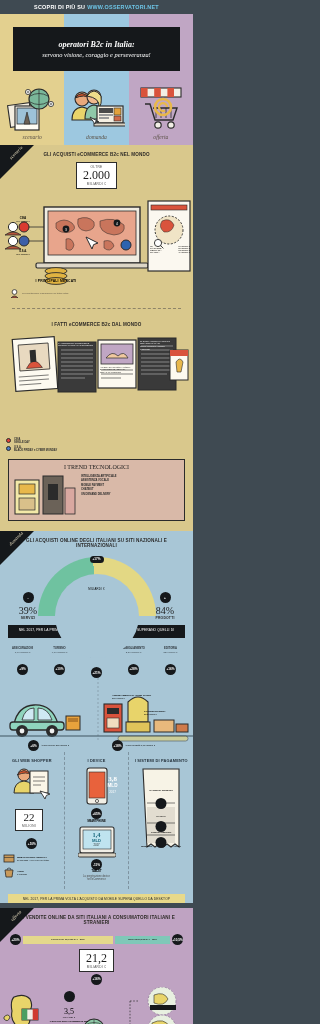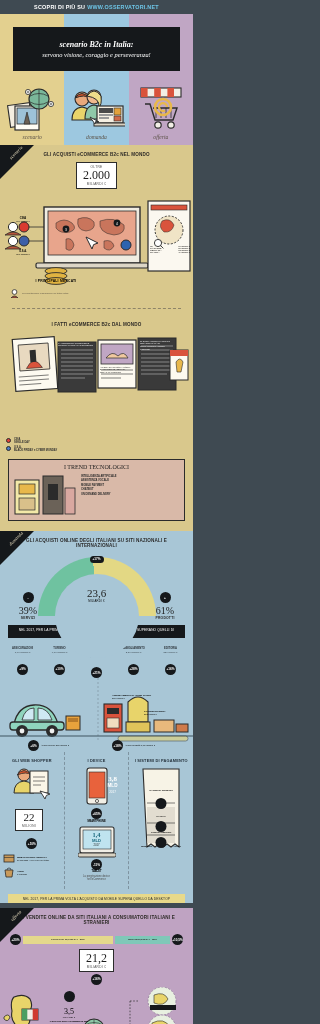--- a/index.html
+++ b/index.html
@@ -205,21 +205,21 @@
           <path d="M19 22 v10 M24 22 v10 M29 22 v10 M34 22 v10" stroke="#2b2b2b" stroke-width=".8"></path>
           <circle cx="21" cy="39" r="3.2" fill="#f2efe6" stroke="#2b2b2b" stroke-width="1.2"></circle>
           <circle cx="34" cy="39" r="3.2" fill="#f2efe6" stroke="#2b2b2b" stroke-width="1.2"></circle>
           <circle cx="26" cy="21" r="8" fill="none" stroke="#e8b84b" stroke-width="2.6"></circle>
           <path d="M30 21 a4 4 0 1 0 -2 3.5" fill="none" stroke="#e8b84b" stroke-width="2.2"></path>
         </svg>
       </div>
       <div class="hero-caption">offerta</div>
     </div>
     <div class="hero-title">
-      <div class="t1">scenario B2c in Italia:</div>
+      <div class="t1">operatori B2c in Italia:</div>
       <div class="t2">servono visione, coraggio e perseveranza!</div>
     </div>
   </div>
 
   <div class="sec scenario">
     <div class="corner"></div>
     <div class="corner-lbl">scenario</div>
 
     <div class="sec-head">GLI ACQUISTI eCOMMERCE B2c NEL MONDO</div>
 
@@ -382,34 +382,33 @@
     <div class="corner"></div>
     <div class="corner-lbl">domanda</div>
 
     <div class="sec-head light">GLI ACQUISTI ONLINE DEGLI ITALIANI SU SITI NAZIONALI E INTERNAZIONALI</div>
 
     <div class="gauge">
       <div class="ring"></div>
       <div class="hole"></div>
       <div class="gauge-top-badge badge wide">+17%</div>
       <div class="gauge-center">
-        <div style="font-family:'Liberation Serif',serif;font-size:11px;color:#1d1d1d;">23,6</div>
         <div style="font-size:2.8px;letter-spacing:.2px;">MILIARDI €</div>
       </div>
     </div>
 
     <div class="pct-row">
       <div class="pct">
         <div class="badge dot">-</div>
         <div class="v">39%</div>
         <div class="l">SERVIZI</div>
       </div>
       <div class="pct">
         <div class="badge dot">+</div>
-        <div class="v">61%</div>
+        <div class="v">84%</div>
         <div class="l">PRODOTTI</div>
       </div>
     </div>
 
     <div class="ribbon">NEL 2017, PER LA PRIMA VOLTA IN ITALIA, GLI ACQUISTI DI PRODOTTI SUPERANO QUELLI DI SERVIZI</div>
 
     <div class="cats">
       <div class="cat">
         <div class="n">ASSICURAZIONI</div>
         <div class="v">1,90 miliardi €</div>

